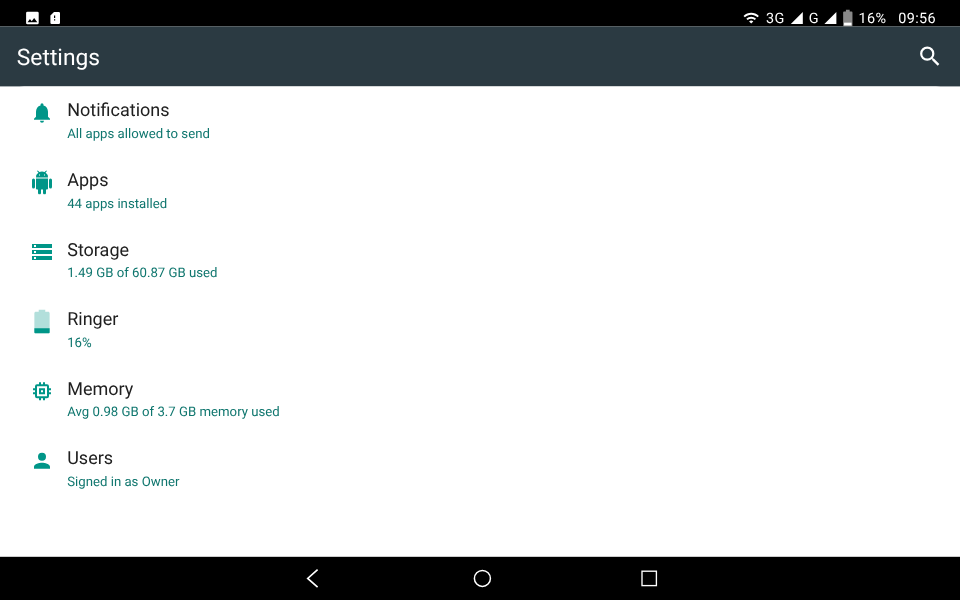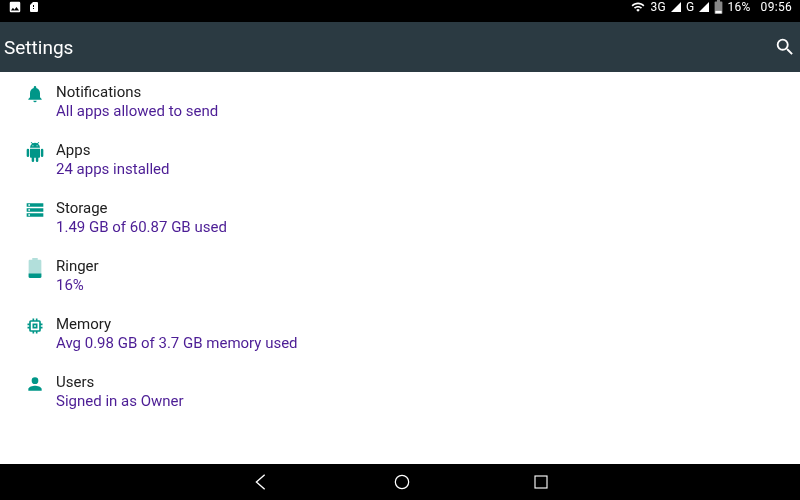--- a/index.html
+++ b/index.html
@@ -2,34 +2,34 @@
 <html><head>
 <meta charset="utf-8">
 <style>
   * { margin: 0; padding: 0; box-sizing: border-box; }
   html, body { width: 800px; height: 500px; font-family: Roboto, "Helvetica Neue", Arial, sans-serif; background: #fff; overflow: hidden; }
   .status-bar {
     height: 22px;
     background: #000;
     color: #fff;
     display: flex;
-    align-items: flex-start;
-    padding: 0 8px;
+    align-items: flex-end;
+    padding: 0 20px;
     font-size: 12px;
   }
   .status-left { display: flex; gap: 6px; align-items: center; }
   .status-right { margin-left: auto; display: flex; gap: 4px; align-items: center; }
   .status-right .txt { font-size: 12px; letter-spacing: 0.3px; }
   .app-bar {
     height: 50px;
     background: #2b3a42;
     color: #fff;
     display: flex;
     align-items: center;
-    padding: 0 4px;
+    padding: 0 14px;
   }
   .app-title { font-size: 19px; font-weight: 400; }
   .search-btn { margin-left: auto; display: flex; align-items: center; cursor: pointer; }
   .content {
     height: 392px;
     overflow: hidden;
     background: #fff;
     border-radius: 20px;
   }
   .row {
@@ -40,21 +40,21 @@
     min-height: 56px;
   }
   .row .icon-slot {
     width: 42px;
     display: flex;
     justify-content: center;
     padding-top: 2px;
   }
   .row .text-slot { flex: 1; }
   .row .title { font-size: 15px; color: #202020; line-height: 20px; }
-  .row .subtitle { font-size: 15px; color: #4c1d95; margin-top: 1px; line-height: 17px; }
+  .row .subtitle { font-size: 11px; color: #0f766e; margin-top: 1px; line-height: 17px; }
   .nav-bar {
     height: 36px;
     background: #000;
     display: flex;
     align-items: center;
     justify-content: center;
     gap: 120px;
   }
   .nav-btn { display: flex; align-items: center; justify-content: center; cursor: pointer; }
   svg { display: block; }
@@ -131,21 +131,21 @@
 
 
   <div class="row">
     <div class="icon-slot">
       <svg width="20" height="20" viewBox="0 0 24 24">
           <path class="teal" d="M6 18a1 1 0 0 0 1 1h1v3.5a1.5 1.5 0 0 0 3 0V19h2v3.5a1.5 1.5 0 0 0 3 0V19h1a1 1 0 0 0 1-1V8H6v10zM3.5 8A1.5 1.5 0 0 0 2 9.5v7a1.5 1.5 0 0 0 3 0v-7A1.5 1.5 0 0 0 3.5 8zm17 0A1.5 1.5 0 0 0 19 9.5v7a1.5 1.5 0 0 0 3 0v-7A1.5 1.5 0 0 0 20.5 8zM15.53 2.16l1.3-1.3a.5.5 0 0 0-.71-.71l-1.48 1.48A5.97 5.97 0 0 0 12 1c-.96 0-1.86.23-2.66.63L7.86.15a.5.5 0 0 0-.71.71l1.31 1.31A5.99 5.99 0 0 0 6 7h12a5.99 5.99 0 0 0-2.47-4.84zM10 5H9V4h1v1zm5 0h-1V4h1v1z"></path>
         </svg>
     </div>
     <div class="text-slot">
       <div class="title">Apps</div>
-      <div class="subtitle">24 apps installed</div>
+      <div class="subtitle">44 apps installed</div>
     </div>
   </div>
 
   <div class="row">
     <div class="icon-slot">
       <svg width="20" height="20" viewBox="0 0 24 24">
           <path class="teal" d="M2 20h20v-4H2v4zm2-3h2v2H4v-2zM2 4v4h20V4H2zm4 3H4V5h2v2zm-4 7h20v-4H2v4zm2-3h2v2H4v-2z"></path>
         </svg>
     </div>
     <div class="text-slot">

